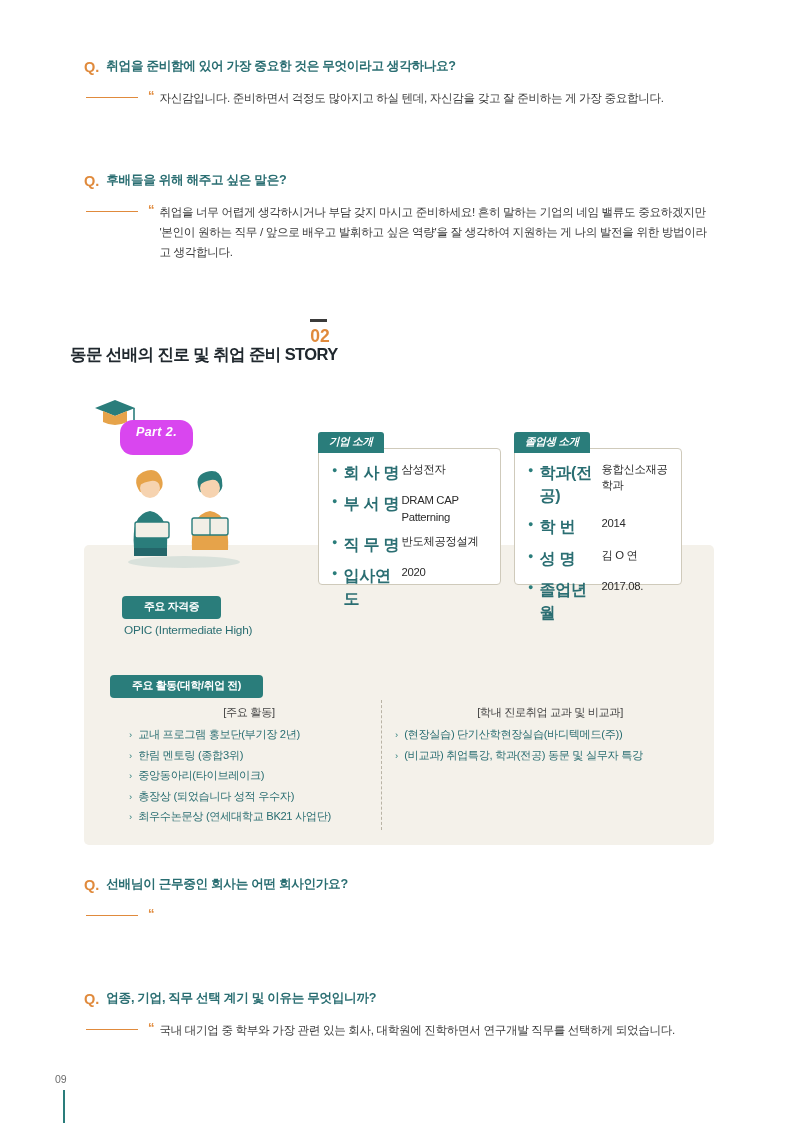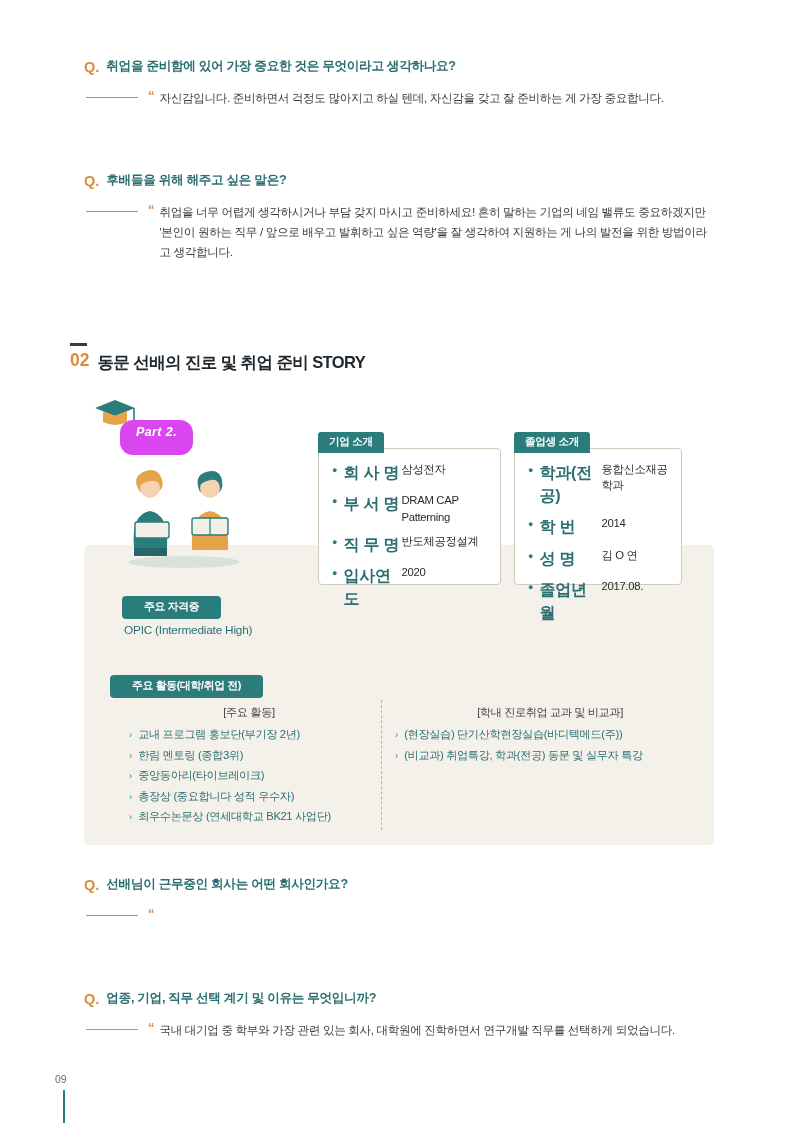--- a/index.html
+++ b/index.html
@@ -64,23 +64,24 @@
     font-size: 11.6px;
     line-height: 1.72;
     letter-spacing: -0.35px;
     flex: 1 1 auto;
   }
 
   
   .section-head {
     position: absolute;
     left: 70px;
-    top: 352px;
+    top: 328px;
     display: flex;
     align-items: flex-end;
+    flex-direction: column;
   }
   .sec-num-wrap { position: relative; margin-right: 8px; }
   .sec-bar {
     position: absolute;
     top: -9px;
     left: 0;
     width: 17px;
     height: 3px;
     background: #3b3b3b;
   }
@@ -146,20 +147,21 @@
     top: -17px;
     left: -1px;
     background: #2a7d7b;
     color: #fff;
     font-size: 10.6px;
     font-weight: bold;
     padding: 3px 11px 4px;
     border-radius: 3px 3px 0 0;
     letter-spacing: -0.3px;
     white-space: nowrap;
+    font-style: italic;
   }
   #card-company { left: 318px; top: 448px; width: 183px; height: 137px; }
   #card-grad    { left: 514px; top: 448px; width: 168px; height: 137px; }
 
   .card-body { padding: 12px 13px 8px 13px; }
   .field { display: flex; align-items: flex-start; margin-bottom: 8px; }
   .bullet {
     color: #2a7d7b;
     font-size: 9px;
     line-height: 1;
@@ -396,21 +398,21 @@
     <div class="li-row">
       <span class="chev">›</span>
       <span class="li-text">한림 멘토링 (종합3위)</span>
     </div>
     <div class="li-row">
       <span class="chev">›</span>
       <span class="li-text">중앙동아리(타이브레이크)</span>
     </div>
     <div class="li-row">
       <span class="chev">›</span>
-      <span class="li-text">총장상 (중요합니다 성적 우수자)</span>
+      <span class="li-text">총장상 (되었습니다 성적 우수자)</span>
     </div>
     <div class="li-row">
       <span class="chev">›</span>
       <span class="li-text">최우수논문상 (연세대학교 BK21 사업단)</span>
     </div>
   </div>
 
   <div class="act-col" id="act-right">
     <div class="col-head">[학내 진로취업 교과 및 비교과]</div>
     <div class="li-row">

